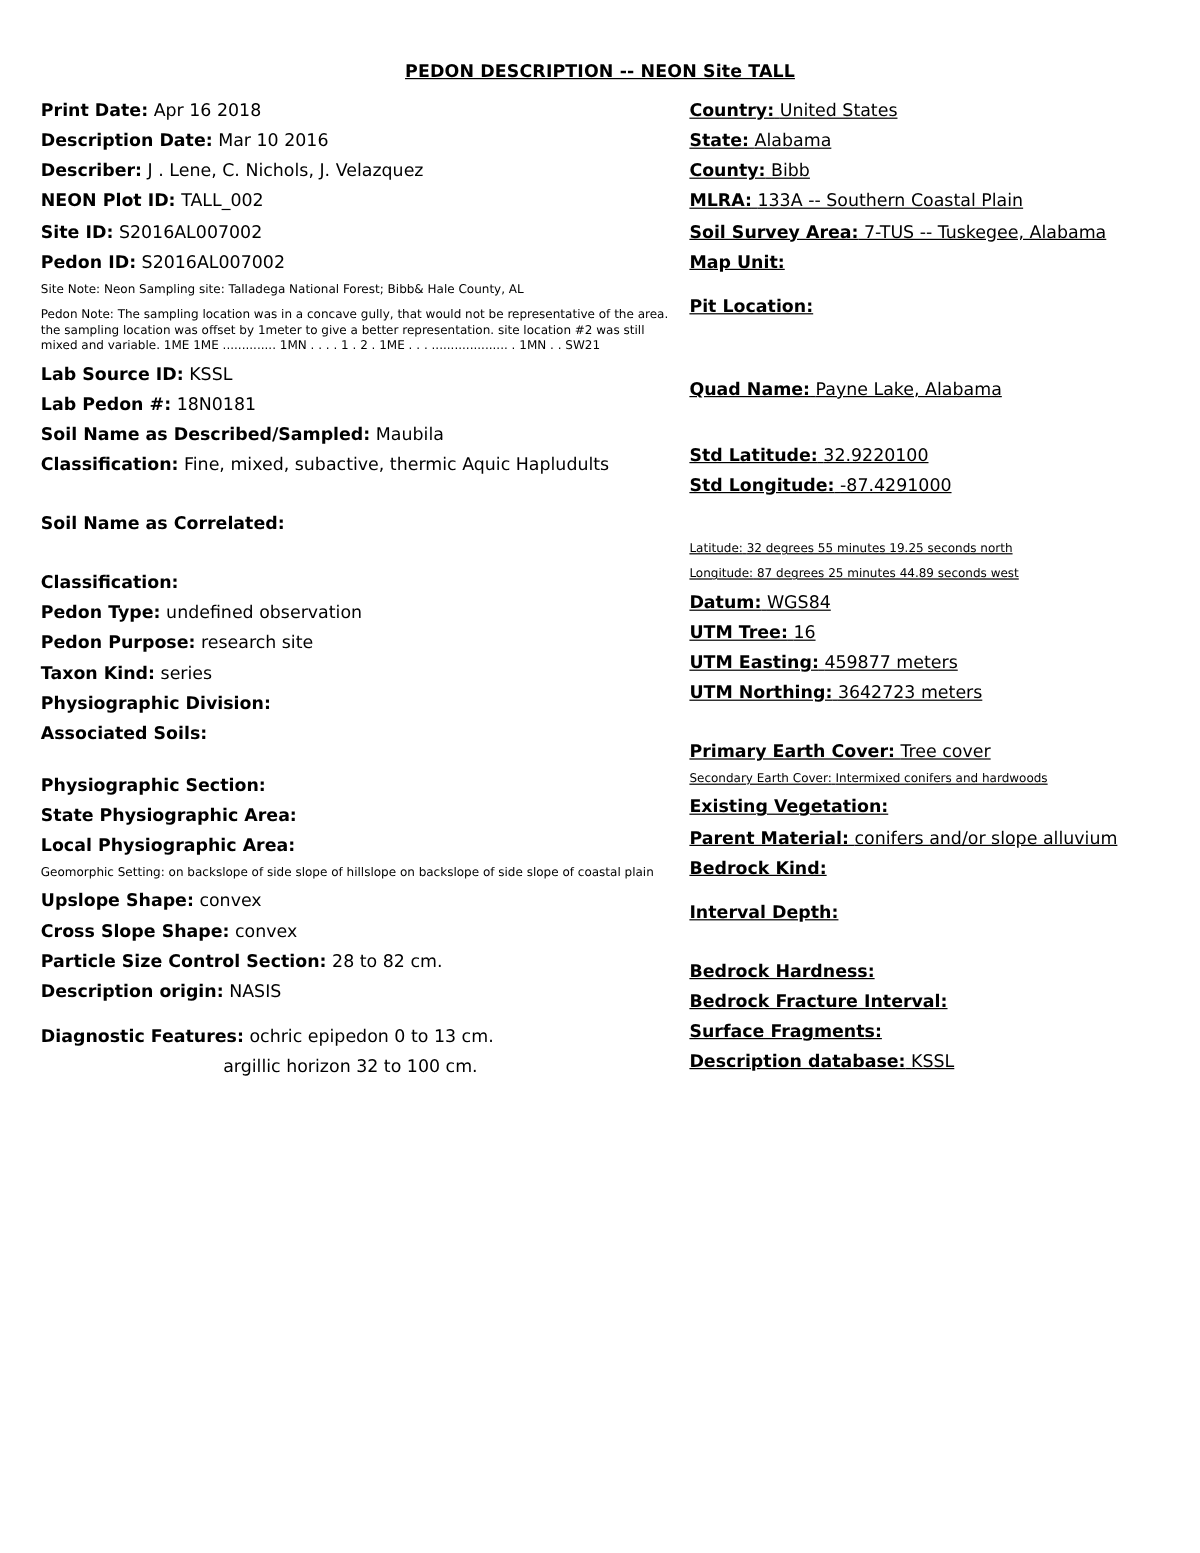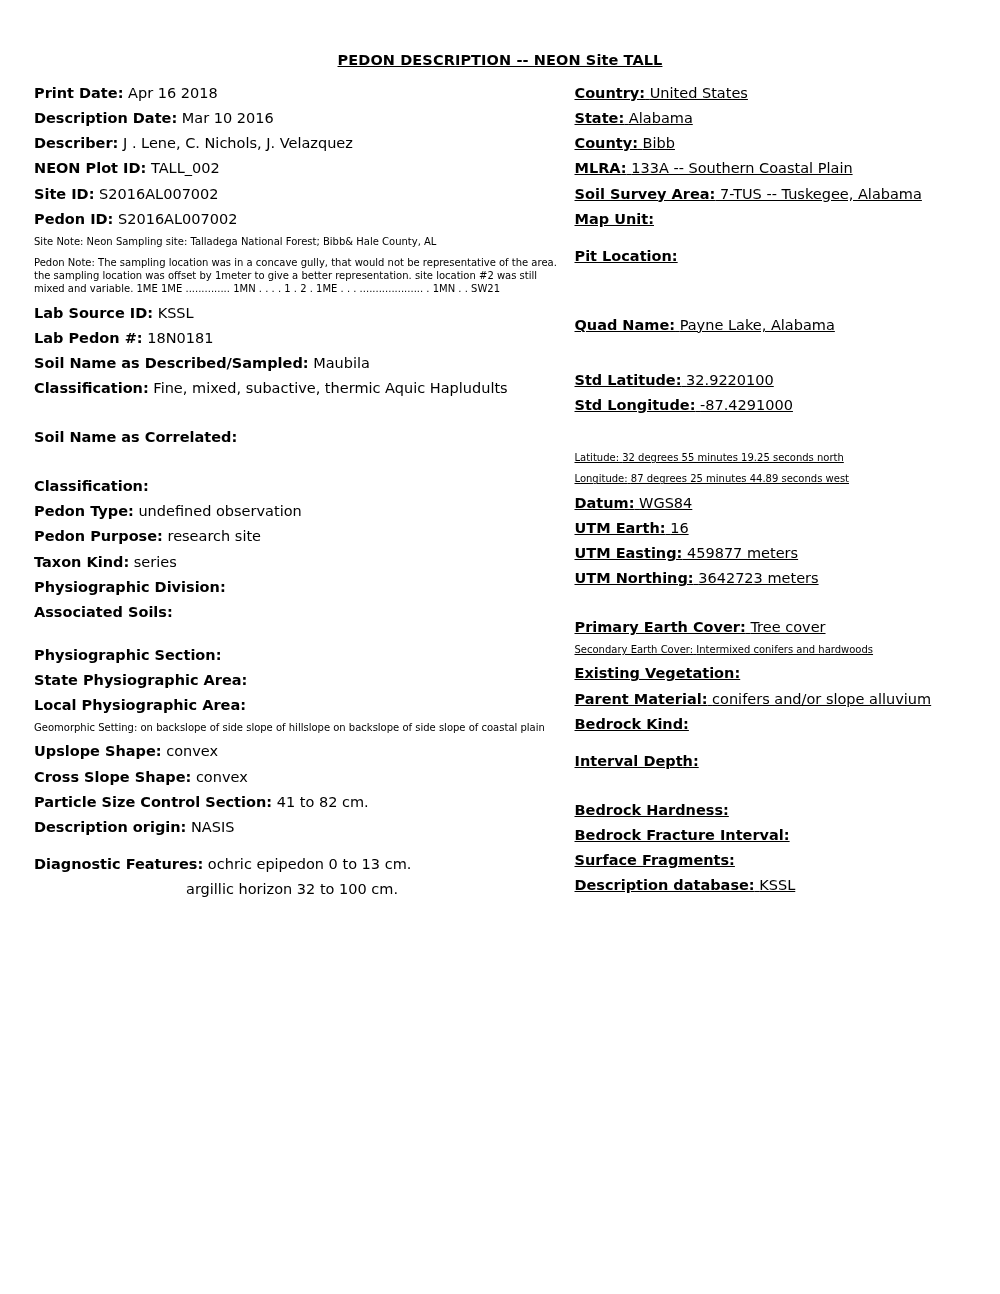--- a/index.html
+++ b/index.html
@@ -209,21 +209,21 @@
         <span class="val">convex</span>
       </div>
 
       <div class="field">
         <span class="lbl">Cross Slope Shape:</span>
         <span class="val">convex</span>
       </div>
 
       <div class="field">
         <span class="lbl">Particle Size Control Section:</span>
-        <span class="val">41 to 82 cm.</span>
+        <span class="val">28 to 82 cm.</span>
       </div>
 
       <div class="field">
         <span class="lbl">Description origin:</span>
         <span class="val">NASIS</span>
       </div>
 
       <div class="spacer-12"></div>
 
       <div class="field">
@@ -304,21 +304,21 @@
         <span class="lbl">Longitude:</span>
         <span class="val">87 degrees 25 minutes 44.89 seconds west</span>
       </div>
 
       <div class="field">
         <span class="lbl">Datum:</span>
         <span class="val">WGS84</span>
       </div>
 
       <div class="field">
-        <span class="lbl">UTM Earth:</span>
+        <span class="lbl">UTM Tree:</span>
         <span class="val">16</span>
       </div>
 
       <div class="field">
         <span class="lbl">UTM Easting:</span>
         <span class="val">459877 meters</span>
       </div>
 
       <div class="field">
         <span class="lbl">UTM Northing:</span>

